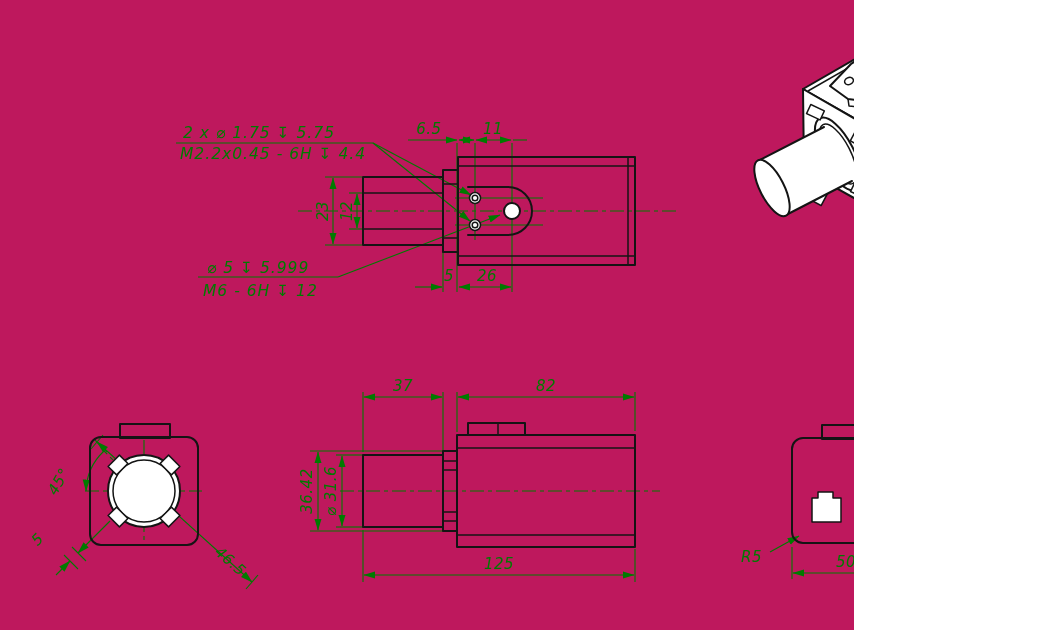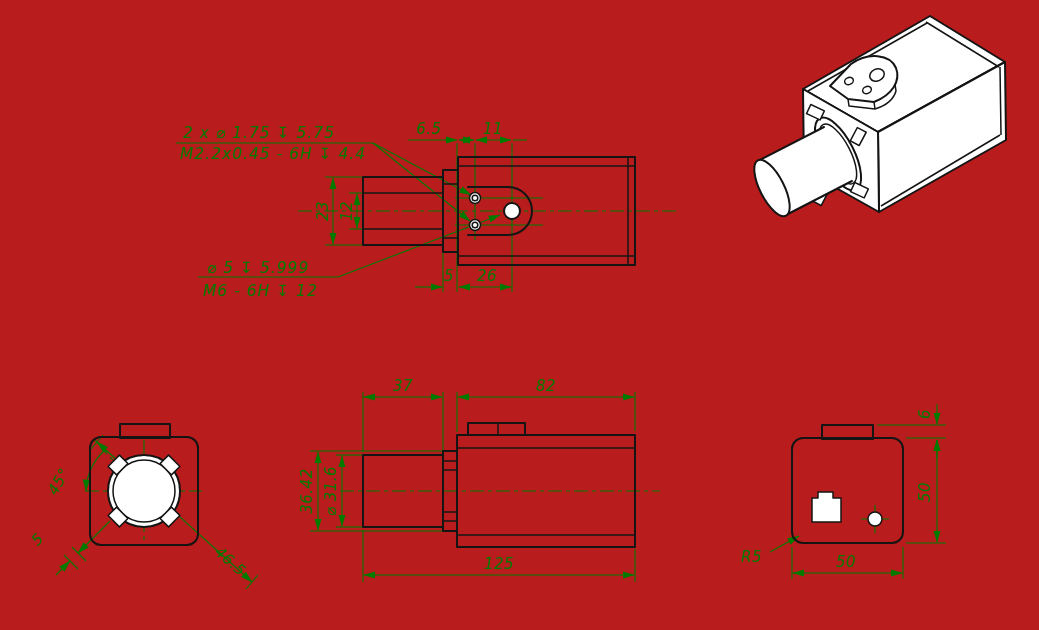--- a/index.html
+++ b/index.html
@@ -1,16 +1,16 @@
 <!DOCTYPE html>
 <html><head>
 <meta charset="utf-8">
 <style>
   html,body{margin:0;padding:0;background:#ffffff;}
-  #canvas{position:relative;width:1039px;height:630px;background:#b91c1c;overflow:hidden;
+  #canvas{position:relative;width:854px;height:630px;background:#be185d;overflow:hidden;
           font-family:"DejaVu Sans", sans-serif;}
   svg{position:absolute;top:0;left:0;}
   .blk{stroke:#141414;fill:none;stroke-width:2;stroke-linejoin:round;stroke-linecap:round;}
   .blkthin{stroke:#141414;fill:none;stroke-width:1.5;stroke-linejoin:round;}
   .blkfill{stroke:#141414;fill:#ffffff;stroke-width:2;stroke-linejoin:round;}
   .blkfillthin{stroke:#141414;fill:#ffffff;stroke-width:1.5;stroke-linejoin:round;}
   .mask{fill:#ffffff;stroke:none;}
   .grn{stroke:#007b00;fill:none;stroke-width:1.1;}
   .cl{stroke:#007b00;fill:none;stroke-width:1.1;stroke-dasharray:14 4 4 4;}
   .dimtxt{fill:#007b00;font-style:italic;font-size:15px;letter-spacing:0.5px;}

